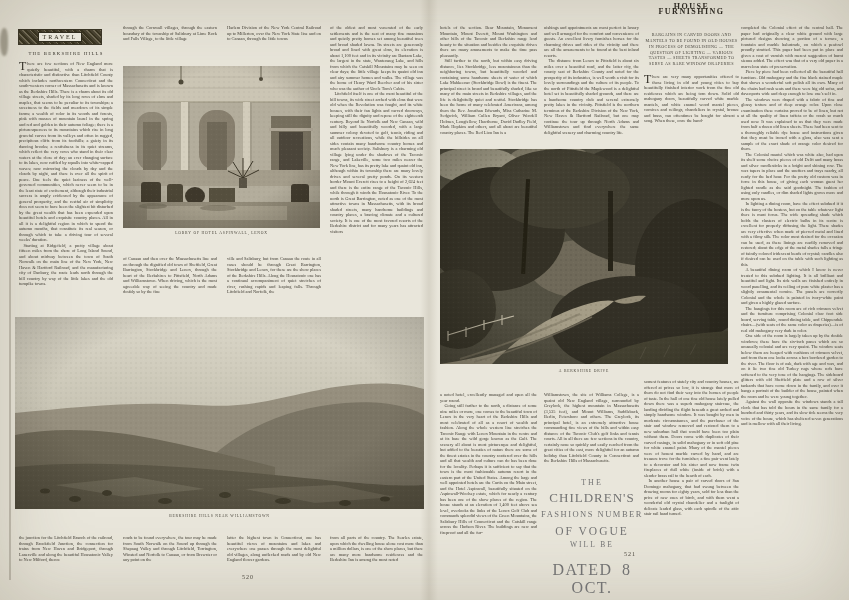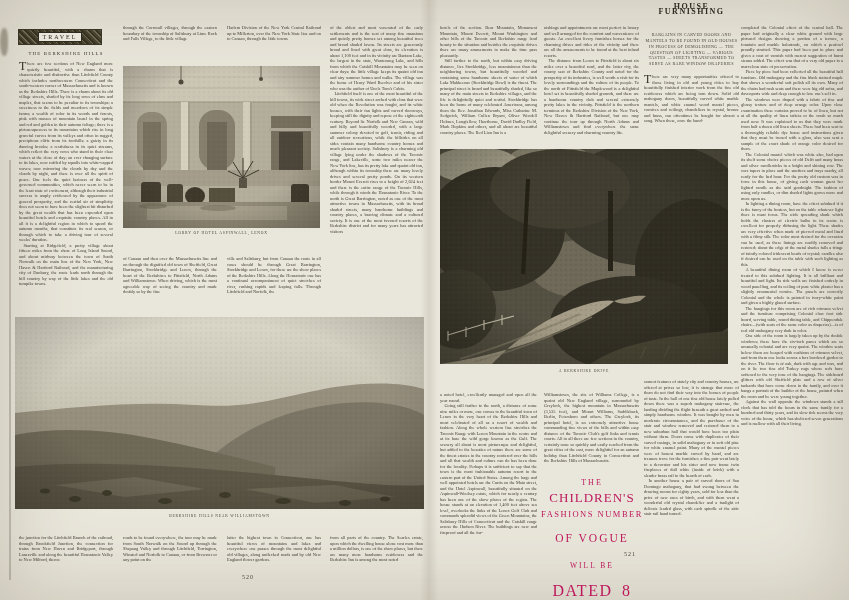--- a/index.html
+++ b/index.html
@@ -11,25 +11,25 @@
   .micro .in { width:200%; height:200%; transform:scale(.5); transform-origin:0 0;
                font-size:8.8px; line-height:11px; text-align:justify; color:#3d3930;
                white-space:pre-line; }
   .dc .in::first-letter { float:left; font-size:24px; line-height:19px; padding-right:2px; color:#332f27; }
   .cap .in { text-align:center; font-size:7.5px; letter-spacing:1.6px; color:#4b473d; }
   .head .in { text-align:center; font-size:9.5px; letter-spacing:2.5px; color:#332f27; }
   .hf-title .in { text-align:center; font-size:16px; letter-spacing:3px; font-weight:bold; color:#2f2b23; }
   .deck .in { text-align:center; font-size:8.2px; line-height:11.5px; letter-spacing:.8px; color:#45413a; }
   .pagenum { position:absolute; font-size:6px; letter-spacing:1px; color:#4a463c; text-align:center; width:44px; }
 
-  .ad { position:absolute; text-align:center; color:#be185d; }
+  .ad { position:absolute; text-align:center; color:#737373; }
   .ad .l1 { font-size:8px;   letter-spacing:2px;   margin-bottom:3px; }
   .ad .l2 { font-size:13px;  letter-spacing:1px;   margin-bottom:3px;text-align:center; }
-  .ad .l3 { font-size:8.5px; letter-spacing:1.5px; margin-bottom:13px; }
-  .ad .l4 { font-size:11.5px;letter-spacing:2px;   margin-bottom:17px; }
+  .ad .l3 { font-size:8.5px; letter-spacing:1.5px; margin-bottom:6px; }
+  .ad .l4 { font-size:11.5px;letter-spacing:2px;   margin-bottom:3px; }
   .ad .l5 { font-size:7.5px; letter-spacing:2px;   margin-bottom:12px; }
   .ad .l6 { font-size:16px;  letter-spacing:1.5px; word-spacing:4px; }
 
   .banner { position:absolute; left:18px; top:29px; width:84px; height:16px;
             background:repeating-linear-gradient(45deg,#474130 0 2px,#6e6752 2px 3px,#37321f 3px 5px);
             border:1px solid #3a3526; display:flex; align-items:center; justify-content:center; }
   .banner .label { background:#e9e6db; border:1px solid #2f2b1d; font-size:6px; letter-spacing:2px;
                    padding:0 4px; color:#2f2b1d; line-height:8px; }
 
   .photo { position:absolute; overflow:hidden; }

